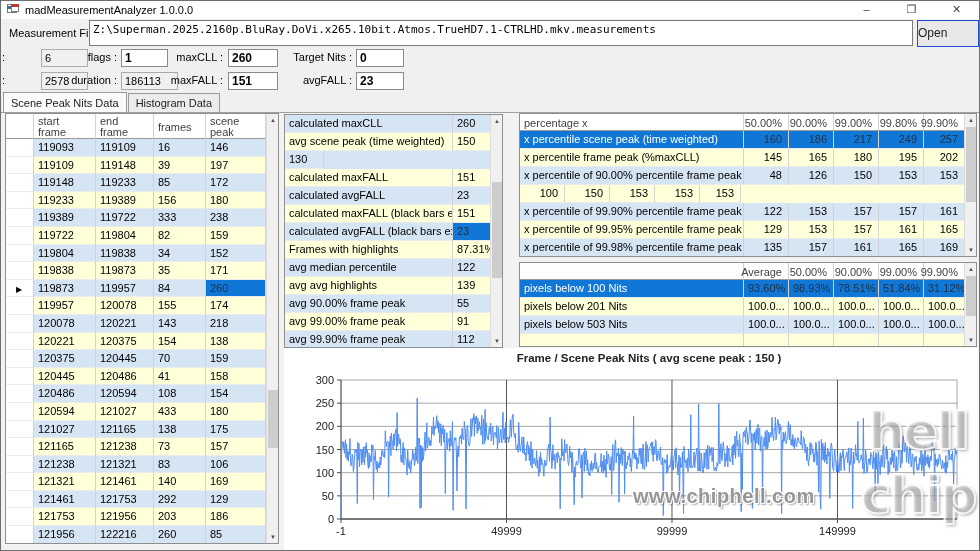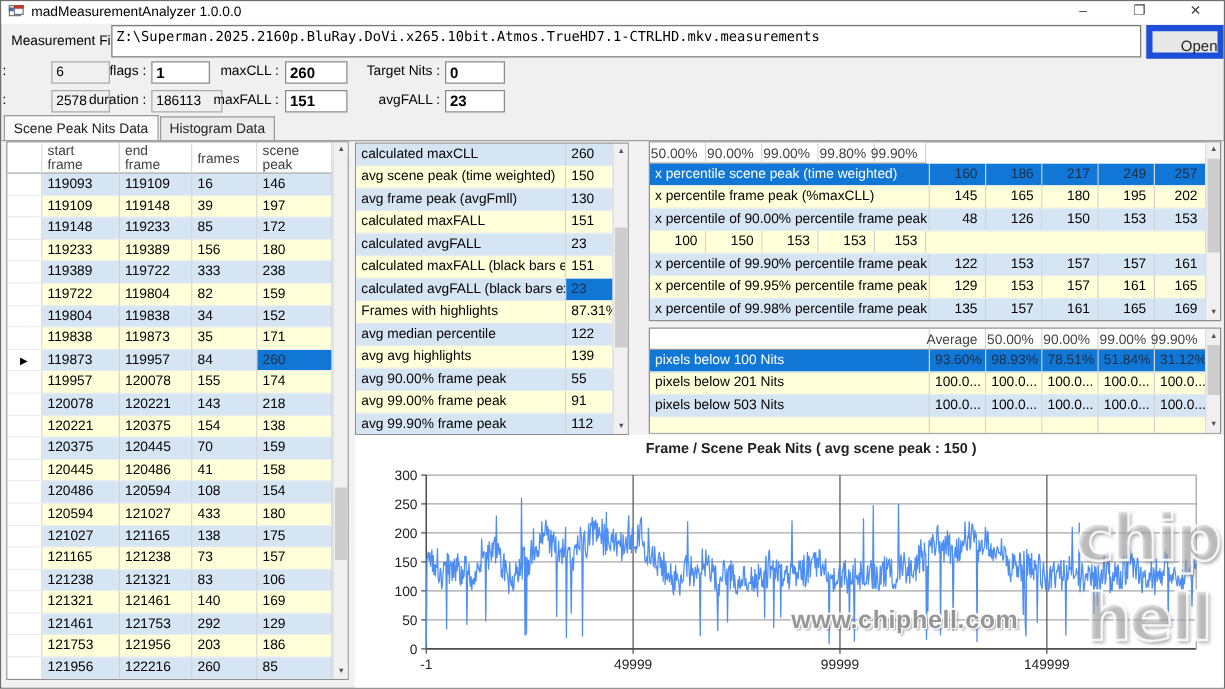--- a/index.html
+++ b/index.html
@@ -16,22 +16,22 @@
   .app-icon .w1b{position:absolute;left:0;top:2px;width:10px;height:3px;background:#3a6ea5;}
   .app-icon .w2{position:absolute;left:4px;top:0;width:8px;height:8px;background:#fff;border:1px solid #7a7a7a;}
   .app-icon .w2b{position:absolute;left:4px;top:0;width:8px;height:3px;background:#c0392b;}
   .title-text { font-size:11px; color:#000; }
   .win-controls { position:absolute; right:0; top:0; height:18px; display:flex; }
   .win-btn { width:45px; height:18px; text-align:center; line-height:16px; font-size:11px; color:#444; cursor:default; }
   
   .hdr-label { position:absolute; left:8px; top:26px; color:#000; }
   .file-box { position:absolute; left:88px; top:19px; width:824px; height:26px; background:#fff; border:1px solid #7a7a7a;
               font-family:"DejaVu Sans Mono", monospace; font-size:11px; padding:2px 0 0 3px; color:#000; overflow:hidden; white-space:nowrap; }
-  .open-btn { position:absolute; left:916px; top:19px; width:62px; height:27px; background:#e8e8e8; border:5px solid #1d4ed8;
-              text-align:right; line-height:25px; font-size:12px; color:#222; }
+  .open-btn { position:absolute; left:916px; top:19px; width:62px; height:27px; background:#e8e8e8; border:1px solid #1d4ed8;
+              text-align:left; line-height:25px; font-size:12px; color:#222; }
   .field { position:absolute; height:18px; }
   .flabel { position:absolute; top:2px; text-align:right; color:#000; }
   .fbox { position:absolute; top:0; height:18px; border:1px solid #8a8a8a; background:#fff; padding:2px 0 0 3px; font-size:11px; }
   .fbox.ro { background:#f0f0f0; border-color:#ababab; }
   .fbox.bold { font-weight:bold; font-size:12px; padding-top:1px; }
   .f0,.f1,.f2,.f3 { top:48px; } .f4,.f5,.f6,.f7 { top:71px; }
   .f0 .flabel{left:-60px;width:64px;} .f0 .fbox{left:40px;width:47px;}
   .f1 .flabel{left:52px;width:64px;}  .f1 .fbox{left:120px;width:47px;}
   .f2 .flabel{left:158px;width:64px;} .f2 .fbox{left:227px;width:50px;}
   .f3 .flabel{left:280px;width:71px;} .f3 .fbox{left:355px;width:48px;}
@@ -322,21 +322,20 @@
   <div id="stats-table" class="gridbox" style="left:283px; top:113px; width:219px; height:234px;">
       <div class="grow rowblue" style="height: 18px;">
         <div class="gcell" style="width: 168px; flex: 0 0 auto; background: inherit;">calculated maxCLL</div>
         <div class="gcell" style="width: 39px; flex: 0 0 auto; background: inherit;">260</div>
       </div>
       <div class="grow rowyellow" style="height: 18px;">
         <div class="gcell" style="width: 168px; flex: 0 0 auto; background: inherit;">avg scene peak (time weighted)</div>
         <div class="gcell" style="width: 39px; flex: 0 0 auto; background: inherit;">150</div>
       </div>
       <div class="grow rowblue" style="height: 18px;">
-        <div class="gcell" style="width: 168px; flex: 0 0 auto; background: inherit;">avg frame peak (avgFmll)</div>
         <div class="gcell" style="width: 39px; flex: 0 0 auto; background: inherit;">130</div>
       </div>
       <div class="grow rowyellow" style="height: 18px;">
         <div class="gcell" style="width: 168px; flex: 0 0 auto; background: inherit;">calculated maxFALL</div>
         <div class="gcell" style="width: 39px; flex: 0 0 auto; background: inherit;">151</div>
       </div>
       <div class="grow rowblue" style="height: 18px;">
         <div class="gcell" style="width: 168px; flex: 0 0 auto; background: inherit;">calculated avgFALL</div>
         <div class="gcell" style="width: 39px; flex: 0 0 auto; background: inherit;">23</div>
       </div>
@@ -373,20 +372,21 @@
         <div class="gcell" style="width: 39px; flex: 0 0 auto; background: inherit;">112</div>
       </div>
       <div class="vscroll">
         <div class="sarrow up">▲</div>
         <div class="sarrow down">▼</div>
         <div class="sthumb" style="top: 67px; height: 96px;"></div>
       </div>
     </div>
   <div id="perc-table" class="gridbox" style="left:518px; top:112px; width:458px; height:144px;">
       <div class="grow" style="height: 17px;">
+        <div class="hdrcell" style="width: 224px; flex: 0 0 auto;">percentage x</div>
         <div class="hdrcell num" style="width: 45px; flex: 0 0 auto;">50.00%</div>
         <div class="hdrcell num" style="width: 45px; flex: 0 0 auto;">90.00%</div>
         <div class="hdrcell num" style="width: 45px; flex: 0 0 auto;">99.00%</div>
         <div class="hdrcell num" style="width: 45px; flex: 0 0 auto;">99.80%</div>
         <div class="hdrcell num" style="width: 41px; flex: 0 0 auto;">99.90%</div>
       </div>
       <div class="grow rowblue" style="height: 18px;">
         <div class="gcell selcell white" style="width: 224px; flex: 0 0 auto; background: inherit;">x percentile scene peak (time weighted)</div>
         <div class="gcell num selcell" style="width: 45px; flex: 0 0 auto; background: inherit;">160</div>
         <div class="gcell num selcell" style="width: 45px; flex: 0 0 auto; background: inherit;">186</div>
@@ -529,17 +529,17 @@
       <line x1="546.4699055417648" y1="31" x2="546.4699055417648" y2="170" stroke="#555555" stroke-width="1"></line>
       <line x1="546.4699055417648" y1="170" x2="546.4699055417648" y2="174" stroke="#4d4d4d" stroke-width="1"></line>
       <text x="546.4699055417648" y="186" text-anchor="middle" font-size="11" fill="#222" font-family="&quot;Liberation Sans&quot;, sans-serif">149999</text>
       <line x1="50" y1="31" x2="50" y2="170" stroke="#4d4d4d" stroke-width="1.2"></line>
       <line x1="666" y1="31" x2="666" y2="170" stroke="#a6a6a6" stroke-width="1"></line>
       <polyline points="50.0,168.6 50.6,98.9 51.1,95.7 51.7,92.5 52.2,99.6 52.8,93.1 53.4,104.3 53.9,97.2 54.5,90.7 55.0,108.5 55.6,95.0 56.2,110.9 56.7,102.3 57.3,112.2 57.8,102.6 58.4,105.3 59.0,89.5 59.5,113.2 60.1,116.8 60.6,115.5 61.2,105.2 61.8,108.5 62.3,122.5 62.9,118.8 63.5,108.9 64.0,100.7 64.6,103.4 65.1,100.7 65.7,100.7 66.3,154.6 66.8,93.3 67.4,110.6 67.9,94.5 68.5,117.9 69.1,103.6 69.6,100.6 70.2,101.9 70.7,116.0 71.3,100.5 71.9,113.3 72.4,98.0 73.0,107.6 73.5,115.8 74.1,97.0 74.7,108.0 75.2,93.7 75.8,104.3 76.3,101.1 76.9,116.6 77.5,119.6 78.0,103.8 78.6,118.2 79.1,106.6 79.7,113.1 80.3,111.9 80.8,95.7 81.4,102.1 81.9,96.1 82.5,150.9 83.1,107.6 83.6,110.9 84.2,101.5 84.8,115.1 85.3,120.4 85.9,112.0 86.4,123.4 87.0,114.5 87.6,118.4 88.1,113.3 88.7,118.8 89.2,107.9 89.8,116.1 90.4,107.0 90.9,100.9 91.5,104.3 92.0,106.6 92.6,107.8 93.2,102.1 93.7,108.6 94.3,81.8 94.8,93.3 95.4,97.8 96.0,92.6 96.5,92.4 97.1,94.4 97.6,148.2 98.2,92.7 98.8,98.5 99.3,87.0 99.9,106.7 100.4,84.1 101.0,91.9 101.6,93.1 102.1,100.0 102.7,85.2 103.2,96.6 103.8,84.7 104.4,83.4 104.9,80.4 105.5,101.7 106.1,63.5 106.6,97.3 107.2,87.9 107.7,85.4 108.3,95.0 108.9,89.7 109.4,90.4 110.0,112.5 110.5,106.2 111.1,113.9 111.7,98.3 112.2,93.5 112.8,115.9 113.3,98.8 113.9,102.2 114.5,109.1 115.0,109.9 115.6,117.6 116.1,126.1 116.7,100.8 117.3,113.3 117.8,118.7 118.4,119.8 118.9,111.7 119.5,124.2 120.1,121.0 120.6,110.7 121.2,111.2 121.7,100.8 122.3,110.2 122.9,104.4 123.4,116.7 124.0,114.2 124.5,98.3 125.1,111.7 125.7,105.7 126.2,49.1 126.8,114.5 127.4,89.4 127.9,90.1 128.5,89.2 129.0,159.5 129.6,96.1 130.2,158.5 130.7,97.0 131.3,112.3 131.8,98.8 132.4,110.7 133.0,102.7 133.5,92.5 134.1,83.1 134.6,102.1 135.2,94.0 135.8,73.7 136.3,99.2 136.9,97.3 137.4,88.7 138.0,88.4 138.6,96.3 139.1,91.2 139.7,96.8 140.2,94.0 140.8,77.6 141.4,84.9 141.9,85.0 142.5,68.0 143.0,86.6 143.6,77.1 144.2,79.7 144.7,79.3 145.3,71.2 145.8,66.7 146.4,79.2 147.0,71.6 147.5,83.5 148.1,74.0 148.6,93.7 149.2,85.8 149.8,74.8 150.3,96.7 150.9,79.1 151.5,84.8 152.0,76.3 152.6,90.5 153.1,93.4 153.7,80.3 154.3,144.6 154.8,101.2 155.4,95.2 155.9,83.6 156.5,100.6 157.1,91.7 157.6,92.0 158.2,89.2 158.7,102.3 159.3,81.9 159.9,97.2 160.4,95.6 161.0,85.6 161.5,72.6 162.1,161.4 162.7,97.6 163.2,91.2 163.8,88.6 164.3,91.2 164.9,88.7 165.5,109.0 166.0,142.0 166.6,99.8 167.1,96.9 167.7,107.6 168.3,90.3 168.8,87.9 169.4,89.5 169.9,86.0 170.5,95.2 171.1,79.2 171.6,86.9 172.2,90.0 172.8,90.8 173.3,72.5 173.9,79.6 174.4,80.0 175.0,160.1 175.6,88.6 176.1,77.6 176.7,76.5 177.2,91.4 177.8,95.8 178.4,97.1 178.9,93.6 179.5,80.3 180.0,69.7 180.6,87.5 181.2,77.4 181.7,69.3 182.3,71.5 182.8,64.7 183.4,87.3 184.0,67.7 184.5,74.8 185.1,68.9 185.6,66.8 186.2,84.5 186.8,69.2 187.3,82.0 187.9,77.7 188.4,72.6 189.0,80.0 189.6,78.4 190.1,86.2 190.7,66.1 191.2,80.6 191.8,95.5 192.4,69.8 192.9,76.4 193.5,94.8 194.1,60.5 194.6,91.5 195.2,73.7 195.7,83.8 196.3,87.8 196.9,90.1 197.4,90.9 198.0,79.5 198.5,78.1 199.1,85.2 199.7,74.1 200.2,92.1 200.8,88.4 201.3,79.4 201.9,77.5 202.5,96.0 203.0,84.8 203.6,85.6 204.1,83.1 204.7,85.6 205.3,88.8 205.8,76.7 206.4,99.9 206.9,93.1 207.5,78.5 208.1,93.8 208.6,92.9 209.2,86.7 209.7,80.3 210.3,88.7 210.9,93.8 211.4,74.5 212.0,63.3 212.5,90.4 213.1,90.0 213.7,78.9 214.2,93.8 214.8,73.0 215.4,86.5 215.9,89.3 216.5,89.5 217.0,88.1 217.6,93.5 218.2,87.8 218.7,89.8 219.3,70.7 219.8,77.4 220.4,88.1 221.0,71.0 221.5,66.2 222.1,65.3 222.6,82.2 223.2,86.8 223.8,88.5 224.3,84.0 224.9,99.0 225.4,100.7 226.0,99.0 226.6,95.6 227.1,103.3 227.7,73.3 228.2,84.7 228.8,100.3 229.4,102.3 229.9,98.0 230.5,92.9 231.0,87.9 231.6,103.3 232.2,104.3 232.7,88.0 233.3,98.6 233.8,105.9 234.4,103.6 235.0,111.8 235.5,98.1 236.1,94.2 236.6,92.5 237.2,105.5 237.8,96.7 238.3,111.6 238.9,99.3 239.5,116.3 240.0,92.5 240.6,104.7 241.1,119.1 241.7,100.1 242.3,114.0 242.8,114.7 243.4,109.1 243.9,110.4 244.5,117.0 245.1,113.2 245.6,101.7 246.2,118.9 246.7,111.0 247.3,123.3 247.9,127.4 248.4,107.8 249.0,123.0 249.5,103.1 250.1,115.9 250.7,109.7 251.2,113.7 251.8,115.0 252.3,120.8 252.9,127.3 253.5,111.6 254.0,111.0 254.6,117.1 255.1,116.1 255.7,115.2 256.3,103.4 256.8,99.6 257.4,97.2 257.9,95.1 258.5,112.3 259.1,68.1 259.6,101.2 260.2,103.5 260.8,119.7 261.3,114.7 261.9,95.7 262.4,111.3 263.0,105.4 263.6,108.1 264.1,120.2 264.7,111.3 265.2,104.4 265.8,108.6 266.4,114.0 266.9,102.7 267.5,107.8 268.0,106.8 268.6,112.2 269.2,159.9 269.7,109.1 270.3,110.9 270.8,89.8 271.4,107.0 272.0,101.7 272.5,103.3 273.1,112.1 273.6,90.7 274.2,100.4 274.8,103.8 275.3,99.7 275.9,95.0 276.4,102.9 277.0,113.3 277.6,116.5 278.1,111.6 278.7,97.4 279.2,109.0 279.8,102.8 280.4,106.0 280.9,123.2 281.5,103.5 282.1,120.5 282.6,125.3 283.2,155.8 283.7,118.1 284.3,127.9 284.9,114.5 285.4,112.2 286.0,115.3 286.5,116.1 287.1,114.4 287.7,100.0 288.2,99.5 288.8,104.8 289.3,114.7 289.9,119.2 290.5,105.9 291.0,149.0 291.6,108.4 292.1,104.7 292.7,102.9 293.3,122.5 293.8,99.2 294.4,115.7 294.9,105.3 295.5,102.0 296.1,121.6 296.6,110.7 297.2,118.5 297.7,125.9 298.3,123.3 298.9,126.8 299.4,114.6 300.0,121.0 300.5,111.8 301.1,122.4 301.7,119.3 302.2,114.2 302.8,119.9 303.4,115.6 303.9,104.5 304.5,104.2 305.0,120.0 305.6,113.4 306.2,119.5 306.7,122.9 307.3,123.7 307.8,118.1 308.4,117.2 309.0,117.5 309.5,117.7 310.1,104.6 310.6,123.3 311.2,112.0 311.8,119.6 312.3,124.3 312.9,106.3 313.4,121.5 314.0,110.2 314.6,121.1 315.1,128.5 315.7,102.1 316.2,114.8 316.8,112.1 317.4,105.0 317.9,107.8 318.5,120.6 319.0,114.6 319.6,121.2 320.2,107.7 320.7,145.5 321.3,104.3 321.8,95.5 322.4,121.8 323.0,119.5 323.5,102.3 324.1,92.4 324.6,90.8 325.2,113.8 325.8,104.1 326.3,104.1 326.9,107.2 327.5,99.2 328.0,153.3 328.6,105.1 329.1,114.8 329.7,106.0 330.3,98.6 330.8,112.3 331.4,116.4 331.9,100.0 332.5,105.2 333.1,102.8 333.6,145.1 334.2,102.0 334.7,119.6 335.3,119.7 335.9,113.5 336.4,115.6 337.0,107.1 337.5,110.5 338.1,104.2 338.7,103.9 339.2,117.7 339.8,109.4 340.3,122.6 340.9,114.4 341.5,101.6 342.0,105.0 342.6,67.2 343.1,109.7 343.7,103.3 344.3,110.5 344.8,104.6 345.4,105.5 345.9,120.0 346.5,108.8 347.1,111.0 347.6,114.5 348.2,99.5 348.8,106.5 349.3,99.4 349.9,113.6 350.4,115.1 351.0,99.0 351.6,119.6 352.1,95.1 352.7,106.9 353.2,120.7 353.8,119.0 354.4,107.9 354.9,92.6 355.5,117.3 356.0,95.6 356.6,97.8 357.2,113.0 357.7,103.5 358.3,99.1 358.8,97.8 359.4,97.3 360.0,93.7 360.5,93.3 361.1,105.7 361.6,92.8 362.2,112.4 362.8,97.6 363.3,97.9 363.9,105.6 364.4,90.8 365.0,91.4 365.6,110.4 366.1,112.0 366.7,105.1 367.2,101.6 367.8,105.6 368.4,111.1 368.9,103.9 369.5,97.9 370.1,114.1 370.6,115.9 371.2,113.9 371.7,108.5 372.3,166.5 372.9,113.5 373.4,110.2 374.0,114.1 374.5,112.6 375.1,111.0 375.7,124.5 376.2,105.5 376.8,122.5 377.3,118.0 377.9,118.5 378.5,116.3 379.0,118.2 379.6,113.5 380.1,107.5 380.7,102.2 381.3,120.6 381.8,112.1 382.4,121.1 382.9,107.8 383.5,105.7 384.1,101.0 384.6,118.8 385.2,98.8 385.7,111.9 386.3,114.2 386.9,126.0 387.4,117.8 388.0,106.2 388.5,154.7 389.1,108.3 389.7,118.7 390.2,115.8 390.8,118.2 391.4,102.8 391.9,123.7 392.5,164.3 393.0,97.5 393.6,112.3 394.2,113.7 394.7,111.0 395.3,119.0 395.8,113.0 396.4,109.1 397.0,122.8 397.5,100.1 398.1,106.0 398.6,114.7 399.2,118.8 399.8,65.6 400.3,117.7 400.9,119.1 401.4,117.5 402.0,117.9 402.6,110.6 403.1,103.1 403.7,118.8 404.2,112.6 404.8,105.8 405.4,102.4 405.9,99.0 406.5,115.4 407.0,122.0 407.6,55.0 408.2,122.2 408.7,102.2 409.3,119.8 409.8,122.3 410.4,104.1 411.0,113.0 411.5,120.5 412.1,124.0 412.6,120.4 413.2,103.7 413.8,118.8 414.3,106.9 414.9,102.4 415.5,100.2 416.0,120.3 416.6,96.1 417.1,114.9 417.7,120.1 418.3,97.3 418.8,106.7 419.4,103.3 419.9,99.3 420.5,98.6 421.1,112.7 421.6,107.3 422.2,98.3 422.7,117.5 423.3,122.1 423.9,120.5 424.4,118.0 425.0,120.6 425.5,122.2 426.1,113.8 426.7,117.1 427.2,111.9 427.8,54.3 428.3,97.5 428.9,114.8 429.5,97.5 430.0,94.6 430.6,109.1 431.1,111.7 431.7,100.4 432.3,92.8 432.8,99.9 433.4,103.7 433.9,117.7 434.5,113.3 435.1,104.6 435.6,111.7 436.2,96.6 436.8,118.0 437.3,103.7 437.9,99.0 438.4,111.5 439.0,111.6 439.6,112.9 440.1,107.7 440.7,106.1 441.2,96.8 441.8,115.9 442.4,95.0 442.9,106.2 443.5,99.2 444.0,87.0 444.6,109.5 445.2,88.8 445.7,82.4 446.3,97.2 446.8,91.4 447.4,107.6 448.0,107.6 448.5,85.0 449.1,94.8 449.6,94.5 450.2,162.7 450.8,103.8 451.3,140.4 451.9,90.4 452.4,82.9 453.0,87.7 453.6,86.5 454.1,81.1 454.7,93.7 455.2,78.3 455.8,82.3 456.4,85.0 456.9,95.7 457.5,92.4 458.1,85.6 458.6,73.7 459.2,70.9 459.7,82.4 460.3,93.6 460.9,83.9 461.4,159.4 462.0,88.4 462.5,84.9 463.1,91.7 463.7,82.8 464.2,101.0 464.8,86.1 465.3,79.8 465.9,94.4 466.5,81.7 467.0,75.4 467.6,96.2 468.1,80.2 468.7,79.1 469.3,102.1 469.8,90.0 470.4,87.2 470.9,87.6 471.5,155.7 472.1,97.3 472.6,94.6 473.2,88.4 473.7,97.6 474.3,82.3 474.9,100.5 475.4,97.6 476.0,80.9 476.5,99.8 477.1,97.8 477.7,83.0 478.2,93.1 478.8,86.4 479.4,83.7 479.9,88.2 480.5,82.6 481.0,68.3 481.6,84.0 482.2,89.2 482.7,91.7 483.3,79.3 483.8,81.6 484.4,68.1 485.0,90.8 485.5,88.2 486.1,76.8 486.6,70.5 487.2,71.1 487.8,79.1 488.3,85.1 488.9,74.9 489.4,81.3 490.0,78.0 490.6,164.5 491.1,90.9 491.7,100.4 492.2,83.0 492.8,92.7 493.4,90.8 493.9,84.9 494.5,82.6 495.0,94.8 495.6,91.2 496.2,89.8 496.7,87.7 497.3,72.6 497.8,80.6 498.4,91.0 499.0,75.6 499.5,77.9 500.1,96.1 500.6,90.3 501.2,96.3 501.8,85.6 502.3,97.9 502.9,90.8 503.5,99.8 504.0,88.8 504.6,90.8 505.1,96.5 505.7,97.6 506.3,91.5 506.8,88.6 507.4,89.6 507.9,93.4 508.5,93.1 509.1,93.7 509.6,95.7 510.2,81.6 510.7,92.6 511.3,99.5 511.9,97.4 512.4,87.8 513.0,89.7 513.5,90.2 514.1,103.9 514.7,95.4 515.2,102.7 515.8,111.6 516.3,98.0 516.9,110.2 517.5,116.7 518.0,110.5 518.6,110.5 519.1,93.5 519.7,106.0 520.3,94.6 520.8,96.0 521.4,103.6 521.9,100.6 522.5,112.6 523.1,103.7 523.6,113.2 524.2,105.4 524.8,93.1 525.3,94.2 525.9,116.2 526.4,102.5 527.0,108.6 527.6,142.9 528.1,91.8 528.7,108.0 529.2,149.8 529.8,160.2 530.4,90.2 530.9,111.5 531.5,95.9 532.0,94.1 532.6,110.6 533.2,97.6 533.7,113.4 534.3,93.4 534.8,110.9 535.4,105.9 536.0,115.2 536.5,99.0 537.1,101.5 537.6,107.2 538.2,102.7 538.8,149.3 539.3,113.0 539.9,96.3 540.4,94.1 541.0,99.1 541.6,118.8 542.1,119.4 542.7,122.2 543.2,107.8 543.8,100.7 544.4,110.4 544.9,114.5 545.5,123.0 546.1,112.6 546.6,107.2 547.2,115.6 547.7,124.0 548.3,121.9 548.9,106.6 549.4,103.7 550.0,121.7 550.5,106.7 551.1,108.5 551.7,102.8 552.2,100.0 552.8,115.8 553.3,121.5 553.9,110.0 554.5,107.6 555.0,107.9 555.6,102.7 556.1,103.6 556.7,114.0 557.3,105.5 557.8,98.9 558.4,123.3 558.9,112.2 559.5,115.7 560.1,99.1 560.6,110.3 561.2,115.2 561.7,159.4 562.3,103.0 562.9,114.8 563.4,114.2 564.0,107.2 564.5,95.8 565.1,106.7 565.7,104.7 566.2,111.3 566.8,72.5 567.4,105.9 567.9,114.2 568.5,112.4 569.0,111.8 569.6,111.1 570.2,105.7 570.7,109.5 571.3,109.7 571.8,119.8 572.4,69.1 573.0,124.7 573.5,115.9 574.1,113.2 574.6,101.1 575.2,105.7 575.8,124.1 576.3,122.7 576.9,116.9 577.4,110.1 578.0,113.3 578.6,109.4 579.1,115.8 579.7,103.5 580.2,107.0 580.8,106.0 581.4,115.6 581.9,119.7 582.5,102.7 583.0,114.4 583.6,108.6 584.2,142.2 584.7,103.5 585.3,120.4 585.8,104.6 586.4,117.5 587.0,135.7 587.5,103.0 588.1,111.4 588.6,115.4 589.2,125.7 589.8,110.1 590.3,106.2 590.9,118.0 591.5,112.9 592.0,96.6 592.6,96.2 593.1,118.8 593.7,115.5 594.3,102.6 594.8,102.0 595.4,97.2 595.9,110.2 596.5,101.3 597.1,125.6 597.6,112.4 598.2,123.0 598.7,123.1 599.3,108.6 599.9,115.3 600.4,115.4 601.0,100.9 601.5,112.5 602.1,104.6 602.7,118.7 603.2,102.6 603.8,104.7 604.3,120.1 604.9,122.4 605.5,107.7 606.0,121.2 606.6,121.7 607.1,112.9 607.7,95.5 608.3,98.2 608.8,99.7 609.4,118.9 609.9,117.5 610.5,94.6 611.1,114.4 611.6,95.6 612.2,86.8 612.8,92.4 613.3,102.8 613.9,98.4 614.4,93.5 615.0,97.3 615.6,113.3 616.1,97.5 616.7,101.2 617.2,105.6 617.8,114.6 618.4,102.7 618.9,97.1 619.5,99.8 620.0,118.0 620.6,116.6 621.2,104.9 621.7,105.1 622.3,120.3 622.8,125.5 623.4,108.1 624.0,112.5 624.5,111.8 625.1,107.0 625.6,117.9 626.2,121.6 626.8,118.6 627.3,114.9 627.9,120.9 628.4,108.8 629.0,115.5 629.6,109.2 630.1,99.5 630.7,121.9 631.2,119.6 631.8,104.8 632.4,108.3 632.9,127.2 633.5,110.9 634.1,97.8 634.6,116.5 635.2,110.4 635.7,107.9 636.3,114.7 636.9,105.7 637.4,117.6 638.0,108.2 638.5,119.4 639.1,110.4 639.7,107.0 640.2,111.7 640.8,97.7 641.3,92.2 641.9,97.1 642.5,101.4 643.0,94.5 643.6,152.0 644.1,104.9 644.7,116.3 645.3,110.6 645.8,113.0 646.4,118.0 646.9,109.6 647.5,115.4 648.1,106.1 648.6,105.1 649.2,108.7 649.7,113.5 650.3,117.6 650.9,120.1 651.4,111.4 652.0,113.7 652.5,119.1 653.1,118.0 653.7,113.8 654.2,123.2 654.8,106.6 655.4,124.3 655.9,113.3 656.5,118.5 657.0,111.2 657.6,98.4 658.2,100.2 658.7,110.9 659.3,109.2 659.8,109.8 660.4,105.0 661.0,111.5 661.5,102.2 662.1,115.3 662.6,136.2 663.2,111.8 663.8,109.2 664.3,98.7 664.9,105.2 665.4,105.6 666.0,101.5" fill="none" stroke="#4e8df2" stroke-width="1"></polyline>
     </svg>
 
   <div class="wm-text">www.chiphell.com</div>
   <div class="wm-logo">
+    <div>hell</div>
     <div>chip</div>
-    <div>hell</div>
   </div>
 
 </div>
 
 </body></html>

